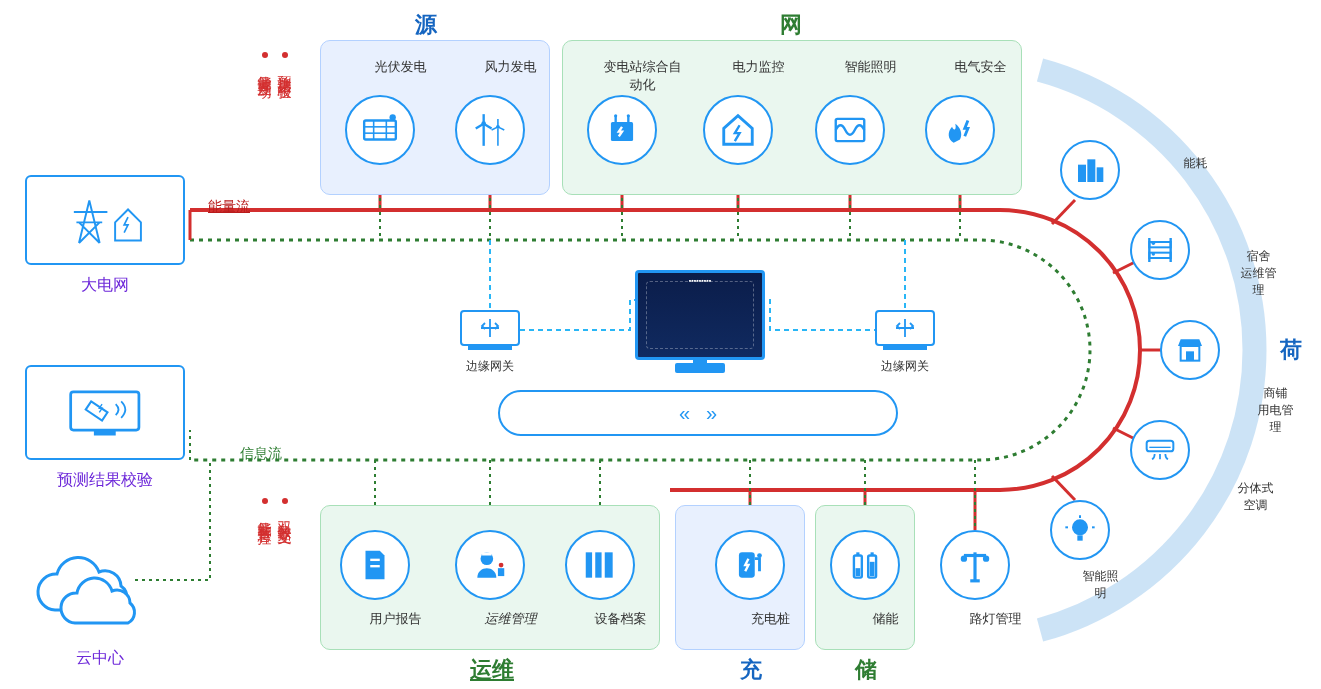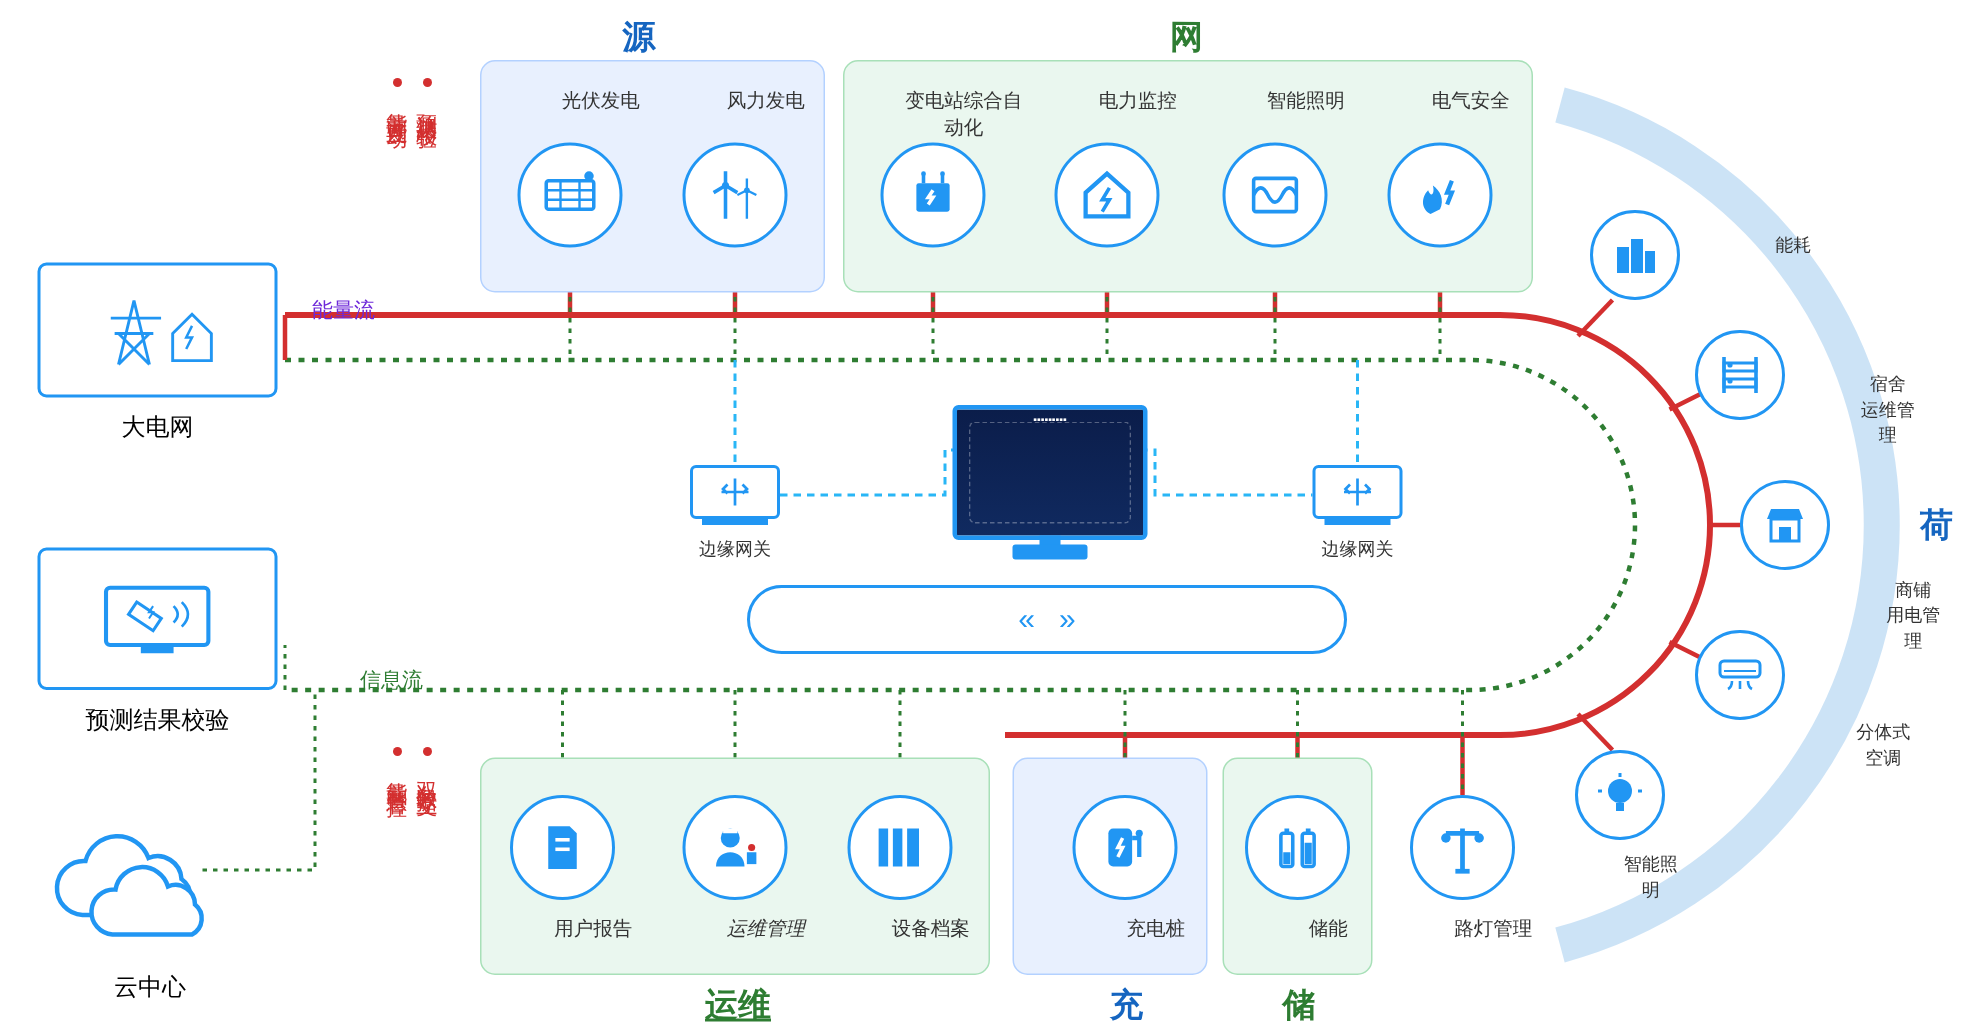--- a/index.html
+++ b/index.html
@@ -2,21 +2,21 @@
 <html><head>
 <meta charset="utf-8">
 <style>
   * { box-sizing: border-box; margin: 0; padding: 0; }
   body { font-family: "Microsoft YaHei", Arial, sans-serif; background: #fff; width: 1321px; height: 689px; position: relative; overflow: hidden; }
   .canvas { position: relative; width: 1321px; height: 689px; }
 
   
   .ext-box { position: absolute; border: 2px solid #2196f3; border-radius: 6px; background: #fff; display: flex; align-items: center; justify-content: center; }
   .ext-box svg { width: 60%; height: 60%; }
-  .ext-label { position: absolute; font-size: 16px; color: #000000; text-align: center; width: 160px; }
+  .ext-label { position: absolute; font-size: 16px; color: #6d28d9; text-align: center; width: 160px; }
 
   
   .panel { position: absolute; border-radius: 10px; }
   .panel-source { background: #e8f0fe; border: 1px solid #b3d1ff; }
   .panel-grid   { background: #eaf7ef; border: 1px solid #a8e0b8; }
   .panel-ops    { background: #eaf7ef; border: 1px solid #a8e0b8; }
   .panel-charge { background: #e8f0fe; border: 1px solid #b3d1ff; }
   .panel-store  { background: #eaf7ef; border: 1px solid #a8e0b8; }
 
   .group-title { position: absolute; font-size: 22px; font-weight: bold; }
@@ -36,21 +36,21 @@
   .rnode { width: 60px; height: 60px; }
   .rnode svg { width: 32px; height: 32px; }
   .rlabel { font-size: 12px; width: 80px; }
 
   
   .vtext { position: absolute; color: #d32f2f; font-size: 14px; writing-mode: vertical-rl; letter-spacing: 2px; }
   .vdots { position: absolute; width: 6px; height: 6px; background: #d32f2f; border-radius: 50%; }
 
   
   .flow-label { position: absolute; font-size: 14px; }
-  .flow-red   { color: #6d28d9; }
+  .flow-red   { color: #b91c1c; text-decoration: underline; }
   .flow-green { color: #2e7d32; }
 
   
   .platform-pill { position: absolute; border: 2px solid #2196f3; border-radius: 30px; background: #fff; height: 46px; display: flex; align-items: center; justify-content: center; padding: 0 30px; }
   .platform-pill .arrow { color: #2196f3; font-size: 20px; margin: 0 8px; }
   .platform-pill .ptxt { color: #d32f2f; font-weight: bold; font-size: 16px; }
 
   
   .monitor { position: absolute; width: 130px; height: 90px; border: 3px solid #2196f3; border-radius: 4px; background: linear-gradient(#0b1d4a,#102a60); }
   .monitor::after { content:""; position:absolute; bottom:-16px; left:50%; transform:translateX(-50%); width:50px; height:10px; background:#2196f3; border-radius:2px;}

